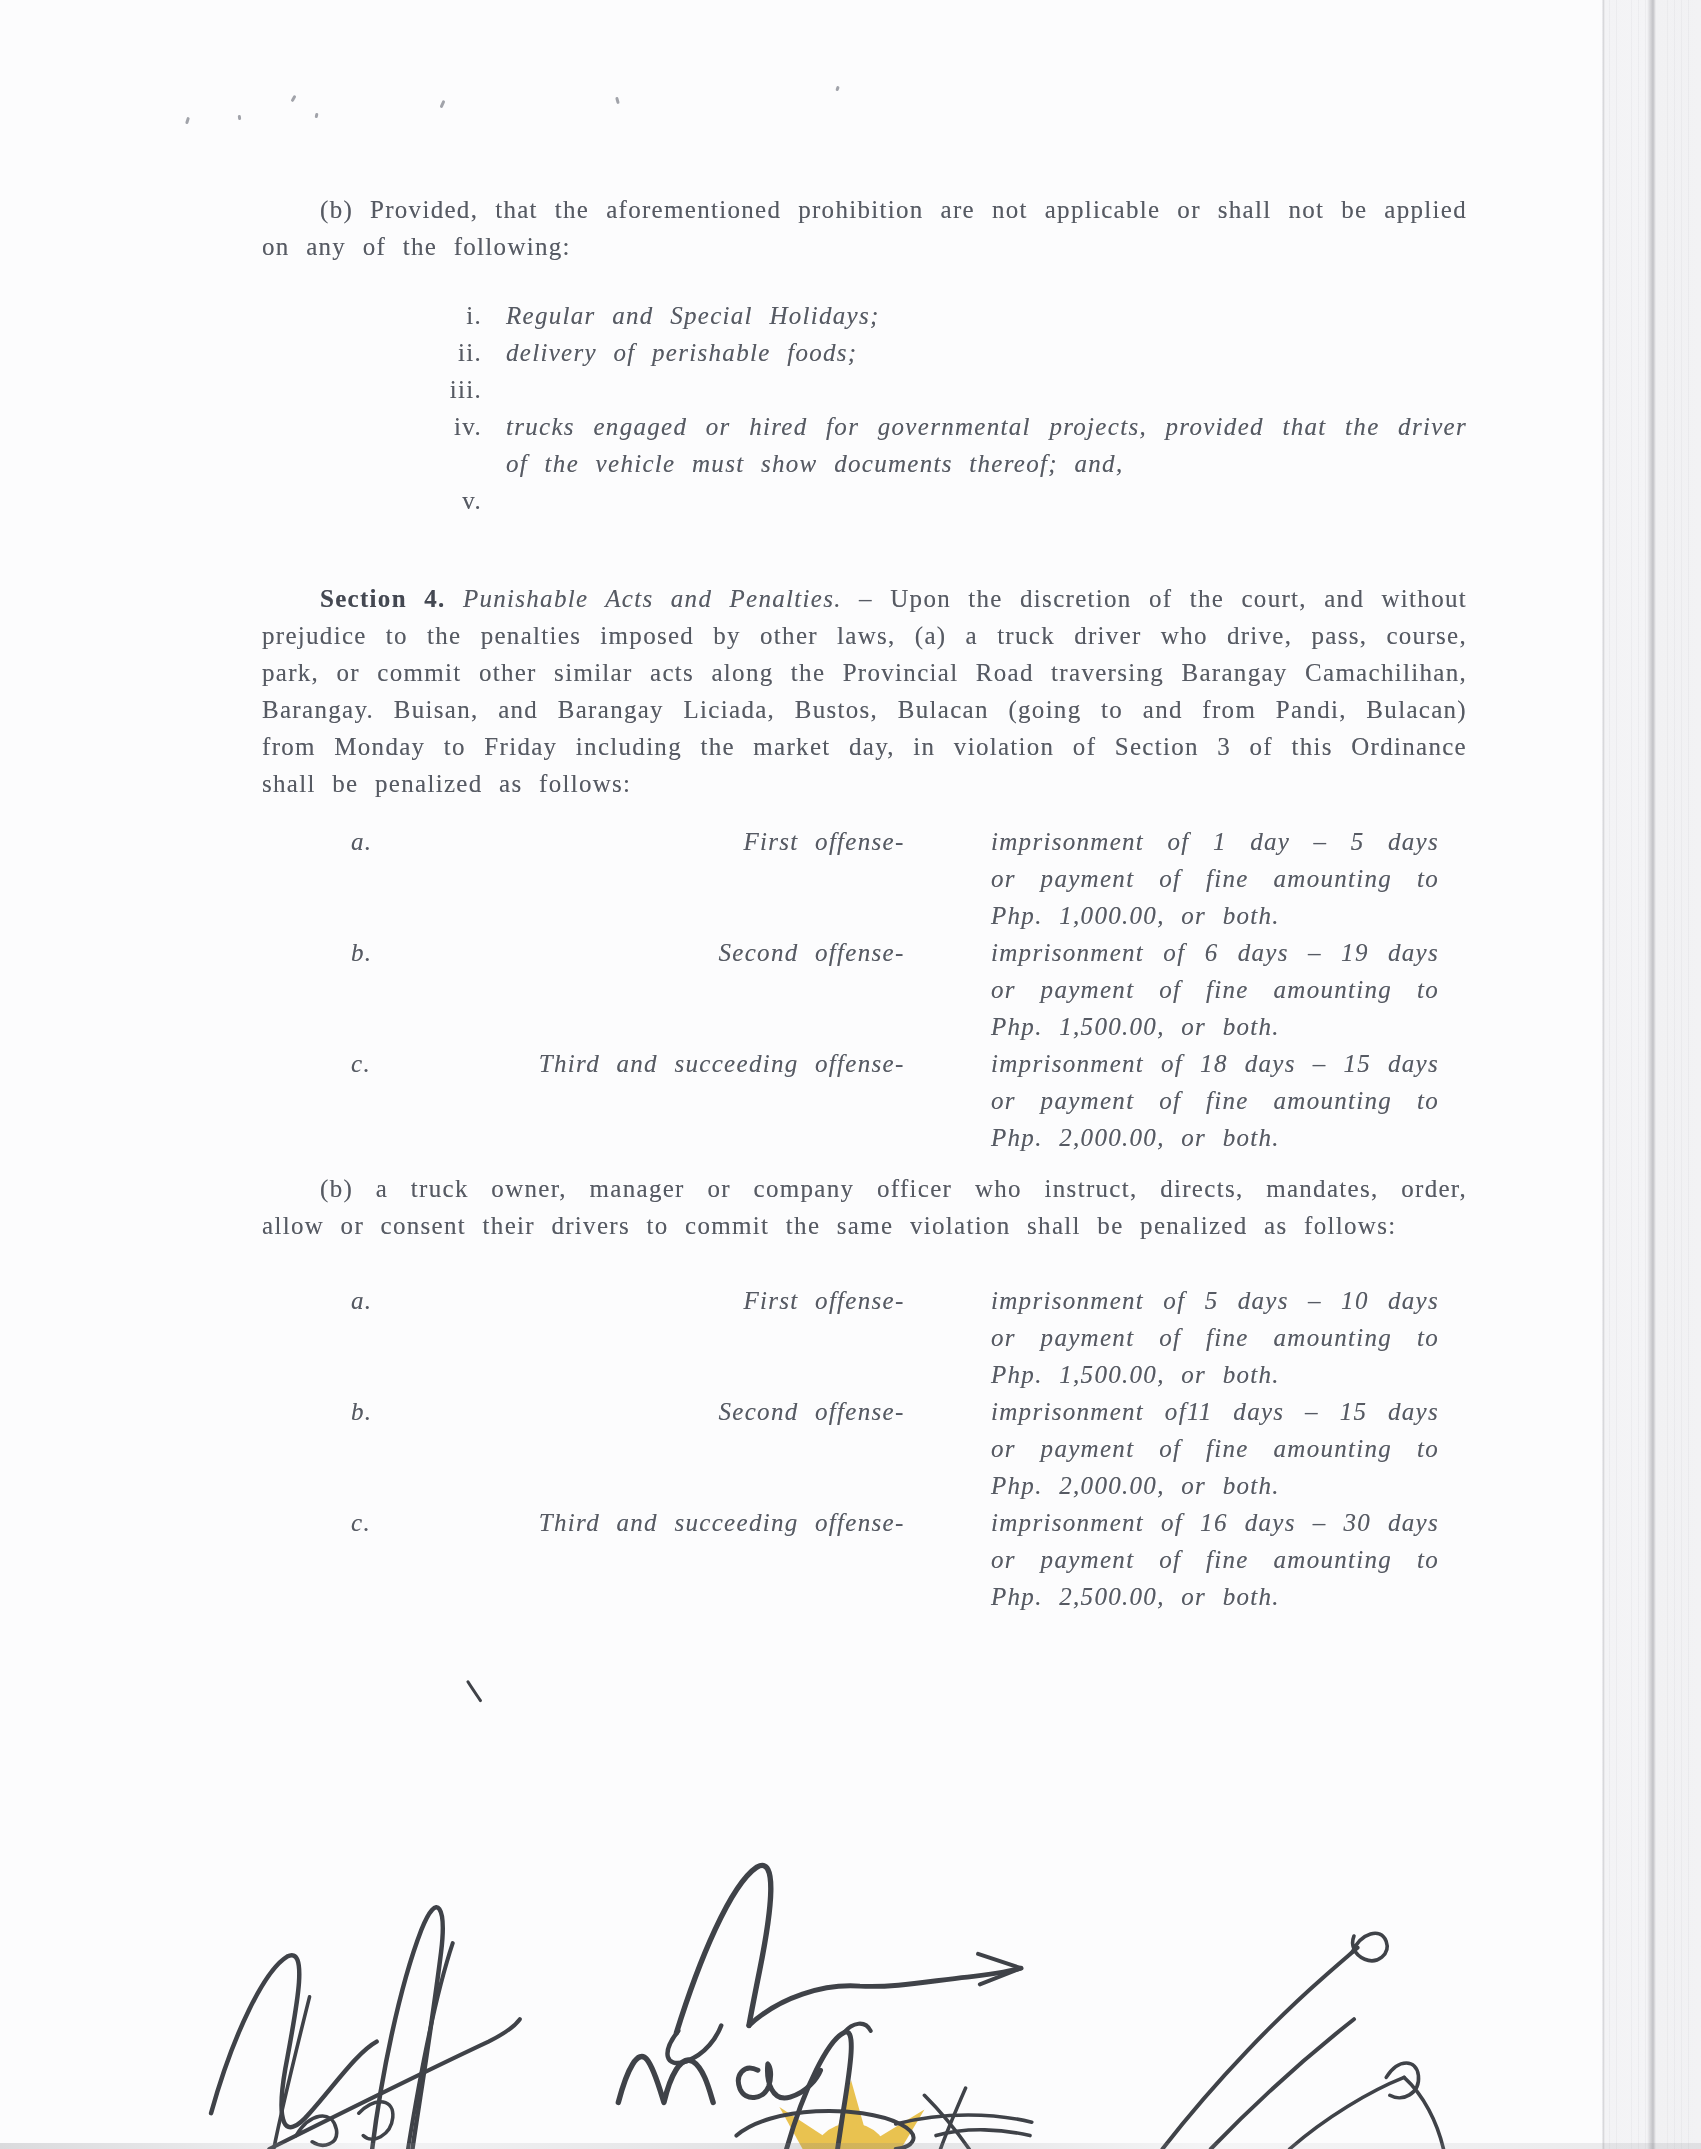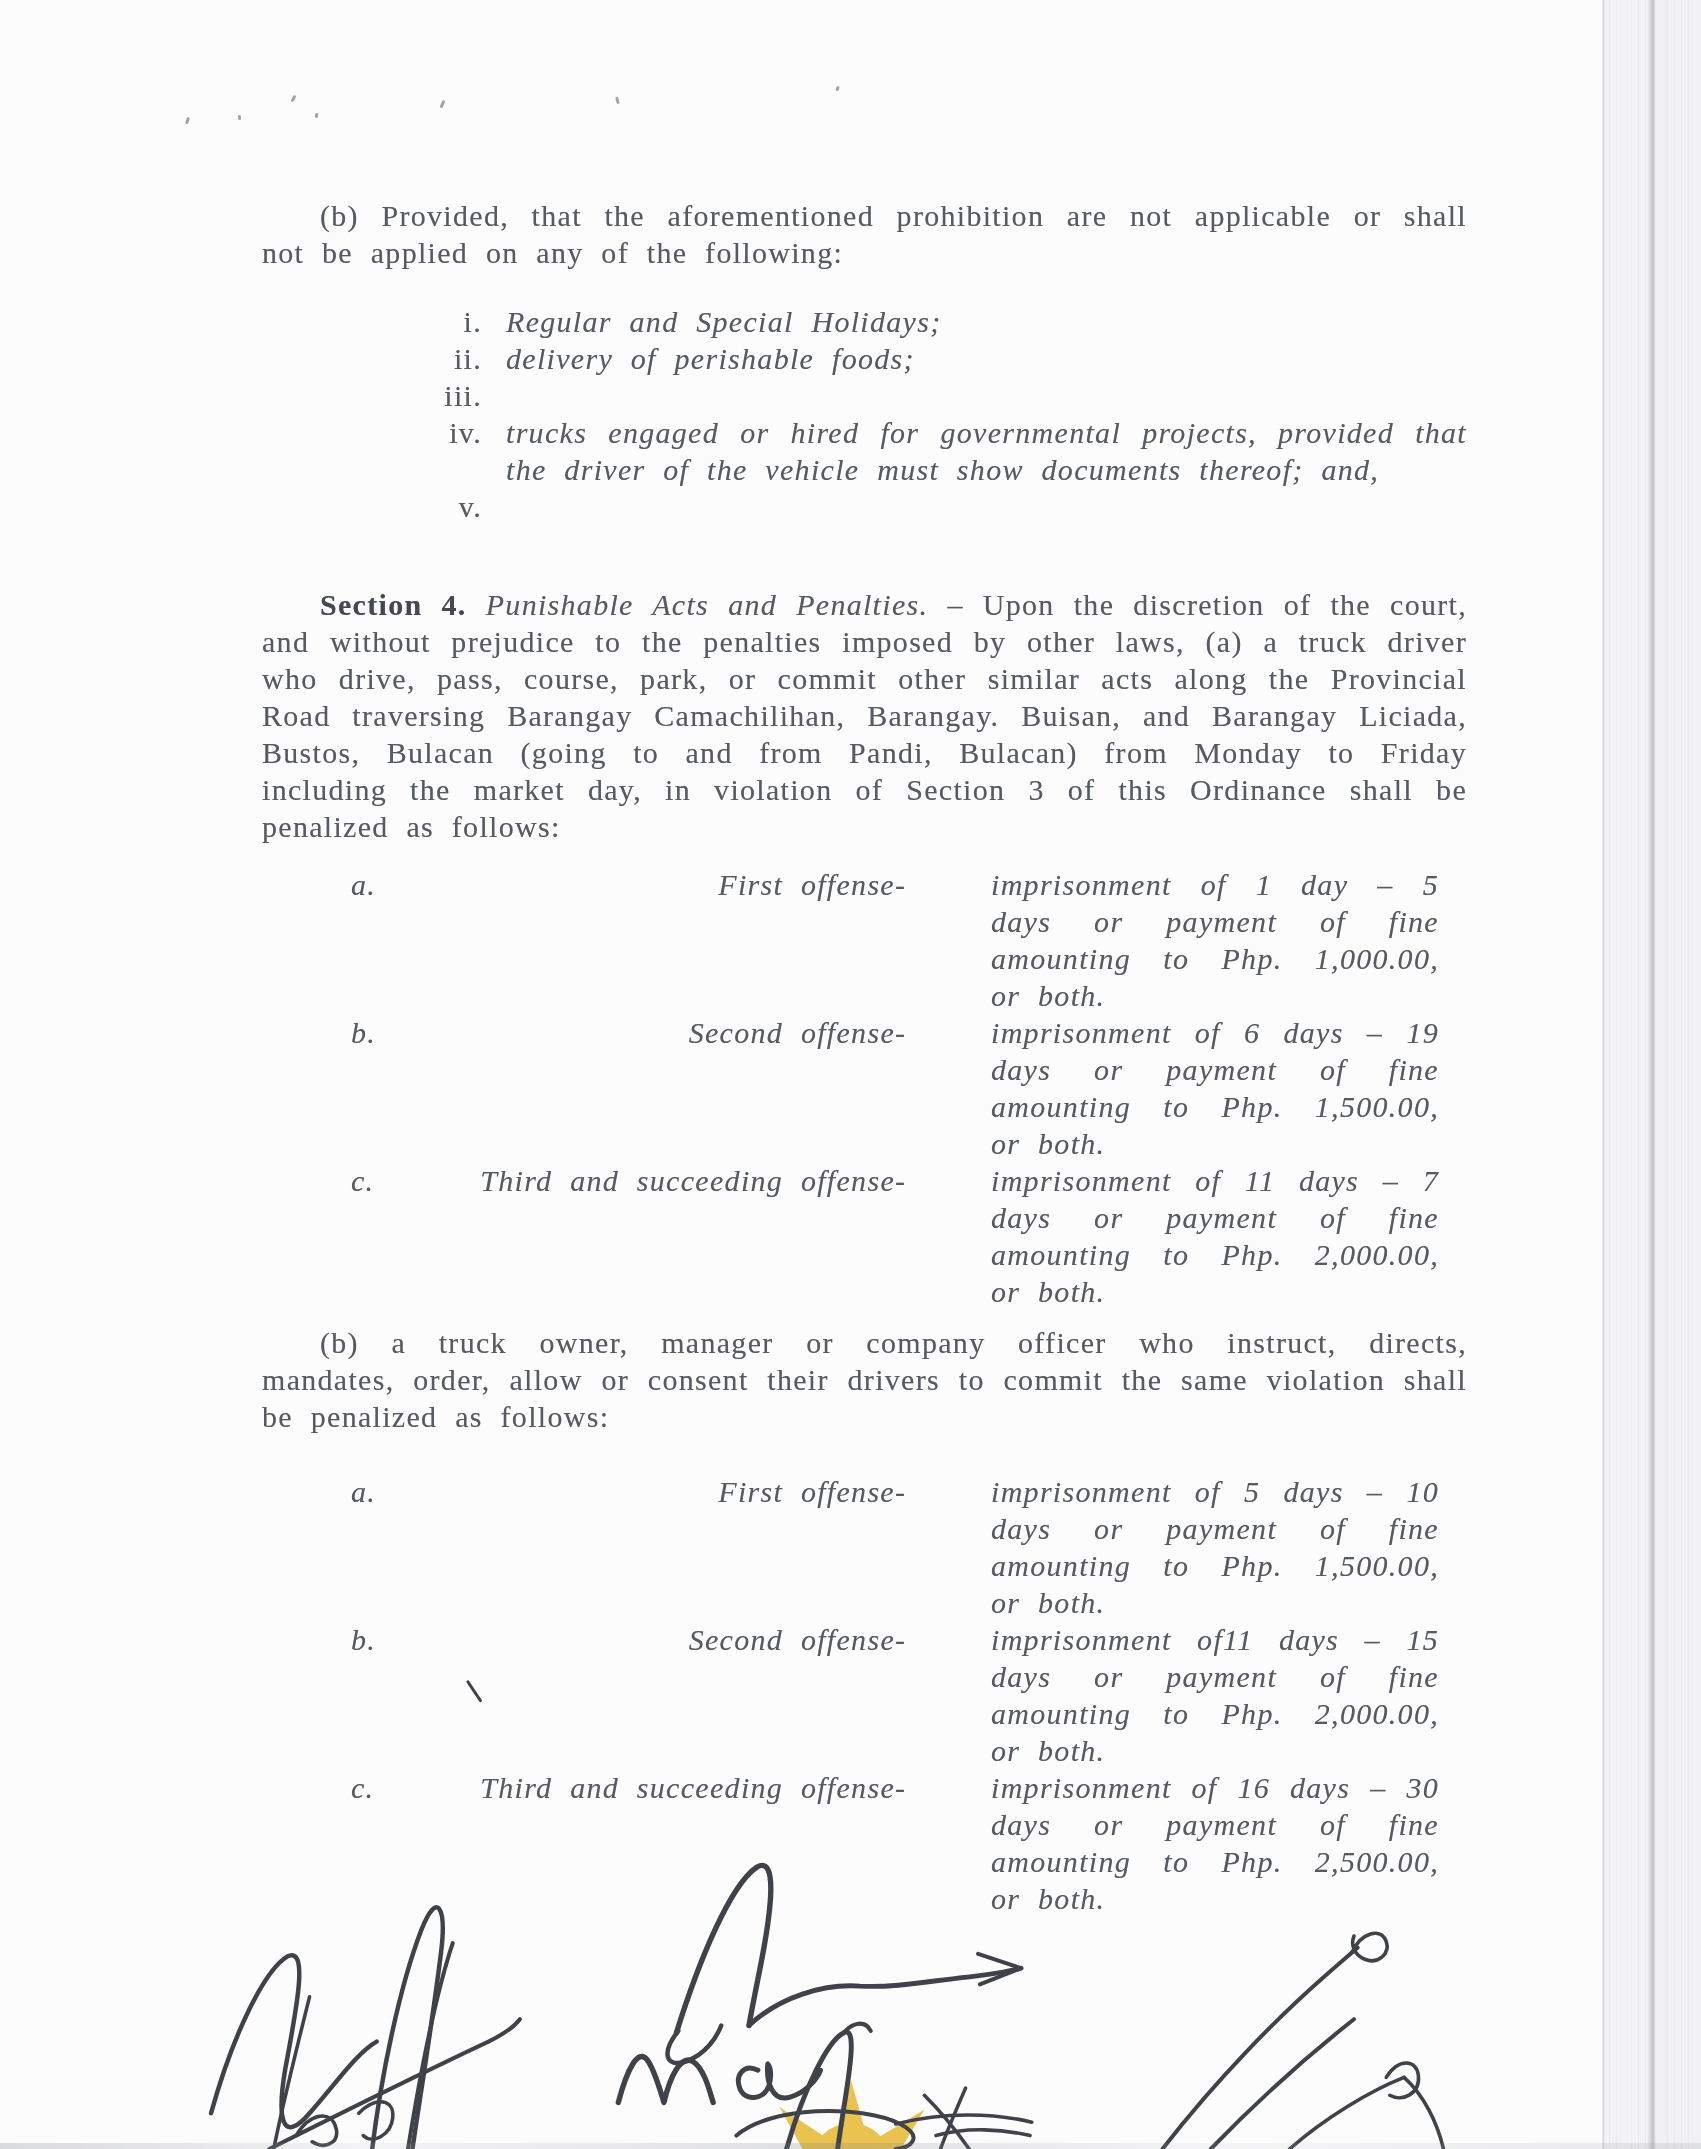--- a/index.html
+++ b/index.html
@@ -14,22 +14,22 @@
       linear-gradient(90deg,#eaeaec 0%,#f2f2f4 55%,#f6f6f7 80%,#dcdcdf 85%,#b9b9bd 87%,#f7f7f9 89%,#fdfdfe 100%);}
   .edge-right{right:0;width:100px;
     background:
       repeating-linear-gradient(90deg, rgba(170,170,178,.10) 0 0.9px, transparent 0.9px 7.2px),
       linear-gradient(90deg,#fdfdfe 0%,#d8d8db 1.5%,#f3f3f5 3%,#f4f4f6 45%,#c9c9cd 50%,#c9c9cd 51.5%,#f1f1f3 54%,#f2f2f4 100%);}
   .bottom-smudge{position:absolute;left:0;bottom:0;height:6.3px;width:100%;
     background:linear-gradient(90deg,rgba(130,132,138,.28),rgba(180,182,188,.12) 22%,rgba(120,122,128,.22) 48%,rgba(180,182,186,.10) 72%,rgba(140,142,148,.18));}
   
   .speck{position:absolute;width:2.7px;height:7.2px;background:#83868e;border-radius:1.8px;opacity:.75;}
   
-  .content{position:absolute;left:262px;top:18px;width:1205px;
-    font-size:30px;line-height:37px;letter-spacing:1.3px;word-spacing:9px;
+  .content{position:absolute;left:262px;top:12px;width:1205px;
+    font-size:25px;line-height:37px;letter-spacing:1.3px;word-spacing:9px;
     text-shadow:0 0 0.5px rgba(90,95,105,.45);}
   .para{margin:0;text-align:justify;}
   .indent{text-indent:58px;}
   #p1{margin-top:179px;}
   .b{font-weight:bold;color:#444852;}
   .i{font-style:italic;}
   .roman{margin-top:32px;}
   .ri{display:flex;}
   .rnum{width:220px;text-align:right;flex:0 0 auto;}
   .rtext{margin-left:24px;flex:1;text-align:justify;font-style:italic;}
@@ -99,21 +99,21 @@
       <div class="prow">
         <span class="pl">b.</span>
         <span class="po">Second offense</span>
         <span class="pd">-</span>
         <span class="pp">imprisonment of 6 days – 19 days or payment of fine amounting to Php. 1,500.00, or both.</span>
       </div>
       <div class="prow">
         <span class="pl">c.</span>
         <span class="po">Third and succeeding offense</span>
         <span class="pd">-</span>
-        <span class="pp">imprisonment of 11 days – 7 days or payment of fine amounting to Php. 2,000.00, or both.</span>
+        <span class="pp">imprisonment of 18 days – 15 days or payment of fine amounting to Php. 2,000.00, or both.</span>
       </div>
     </div>
 
     <p class="para indent" id="pb2">(b) a truck owner, manager or company officer who instruct, directs, mandates, order, allow or consent their drivers to commit the same violation shall be penalized as follows:</p>
 
     <div class="plist" id="plist-b">
       <div class="prow">
         <span class="pl">a.</span>
         <span class="po">First offense</span>
         <span class="pd">-</span>

